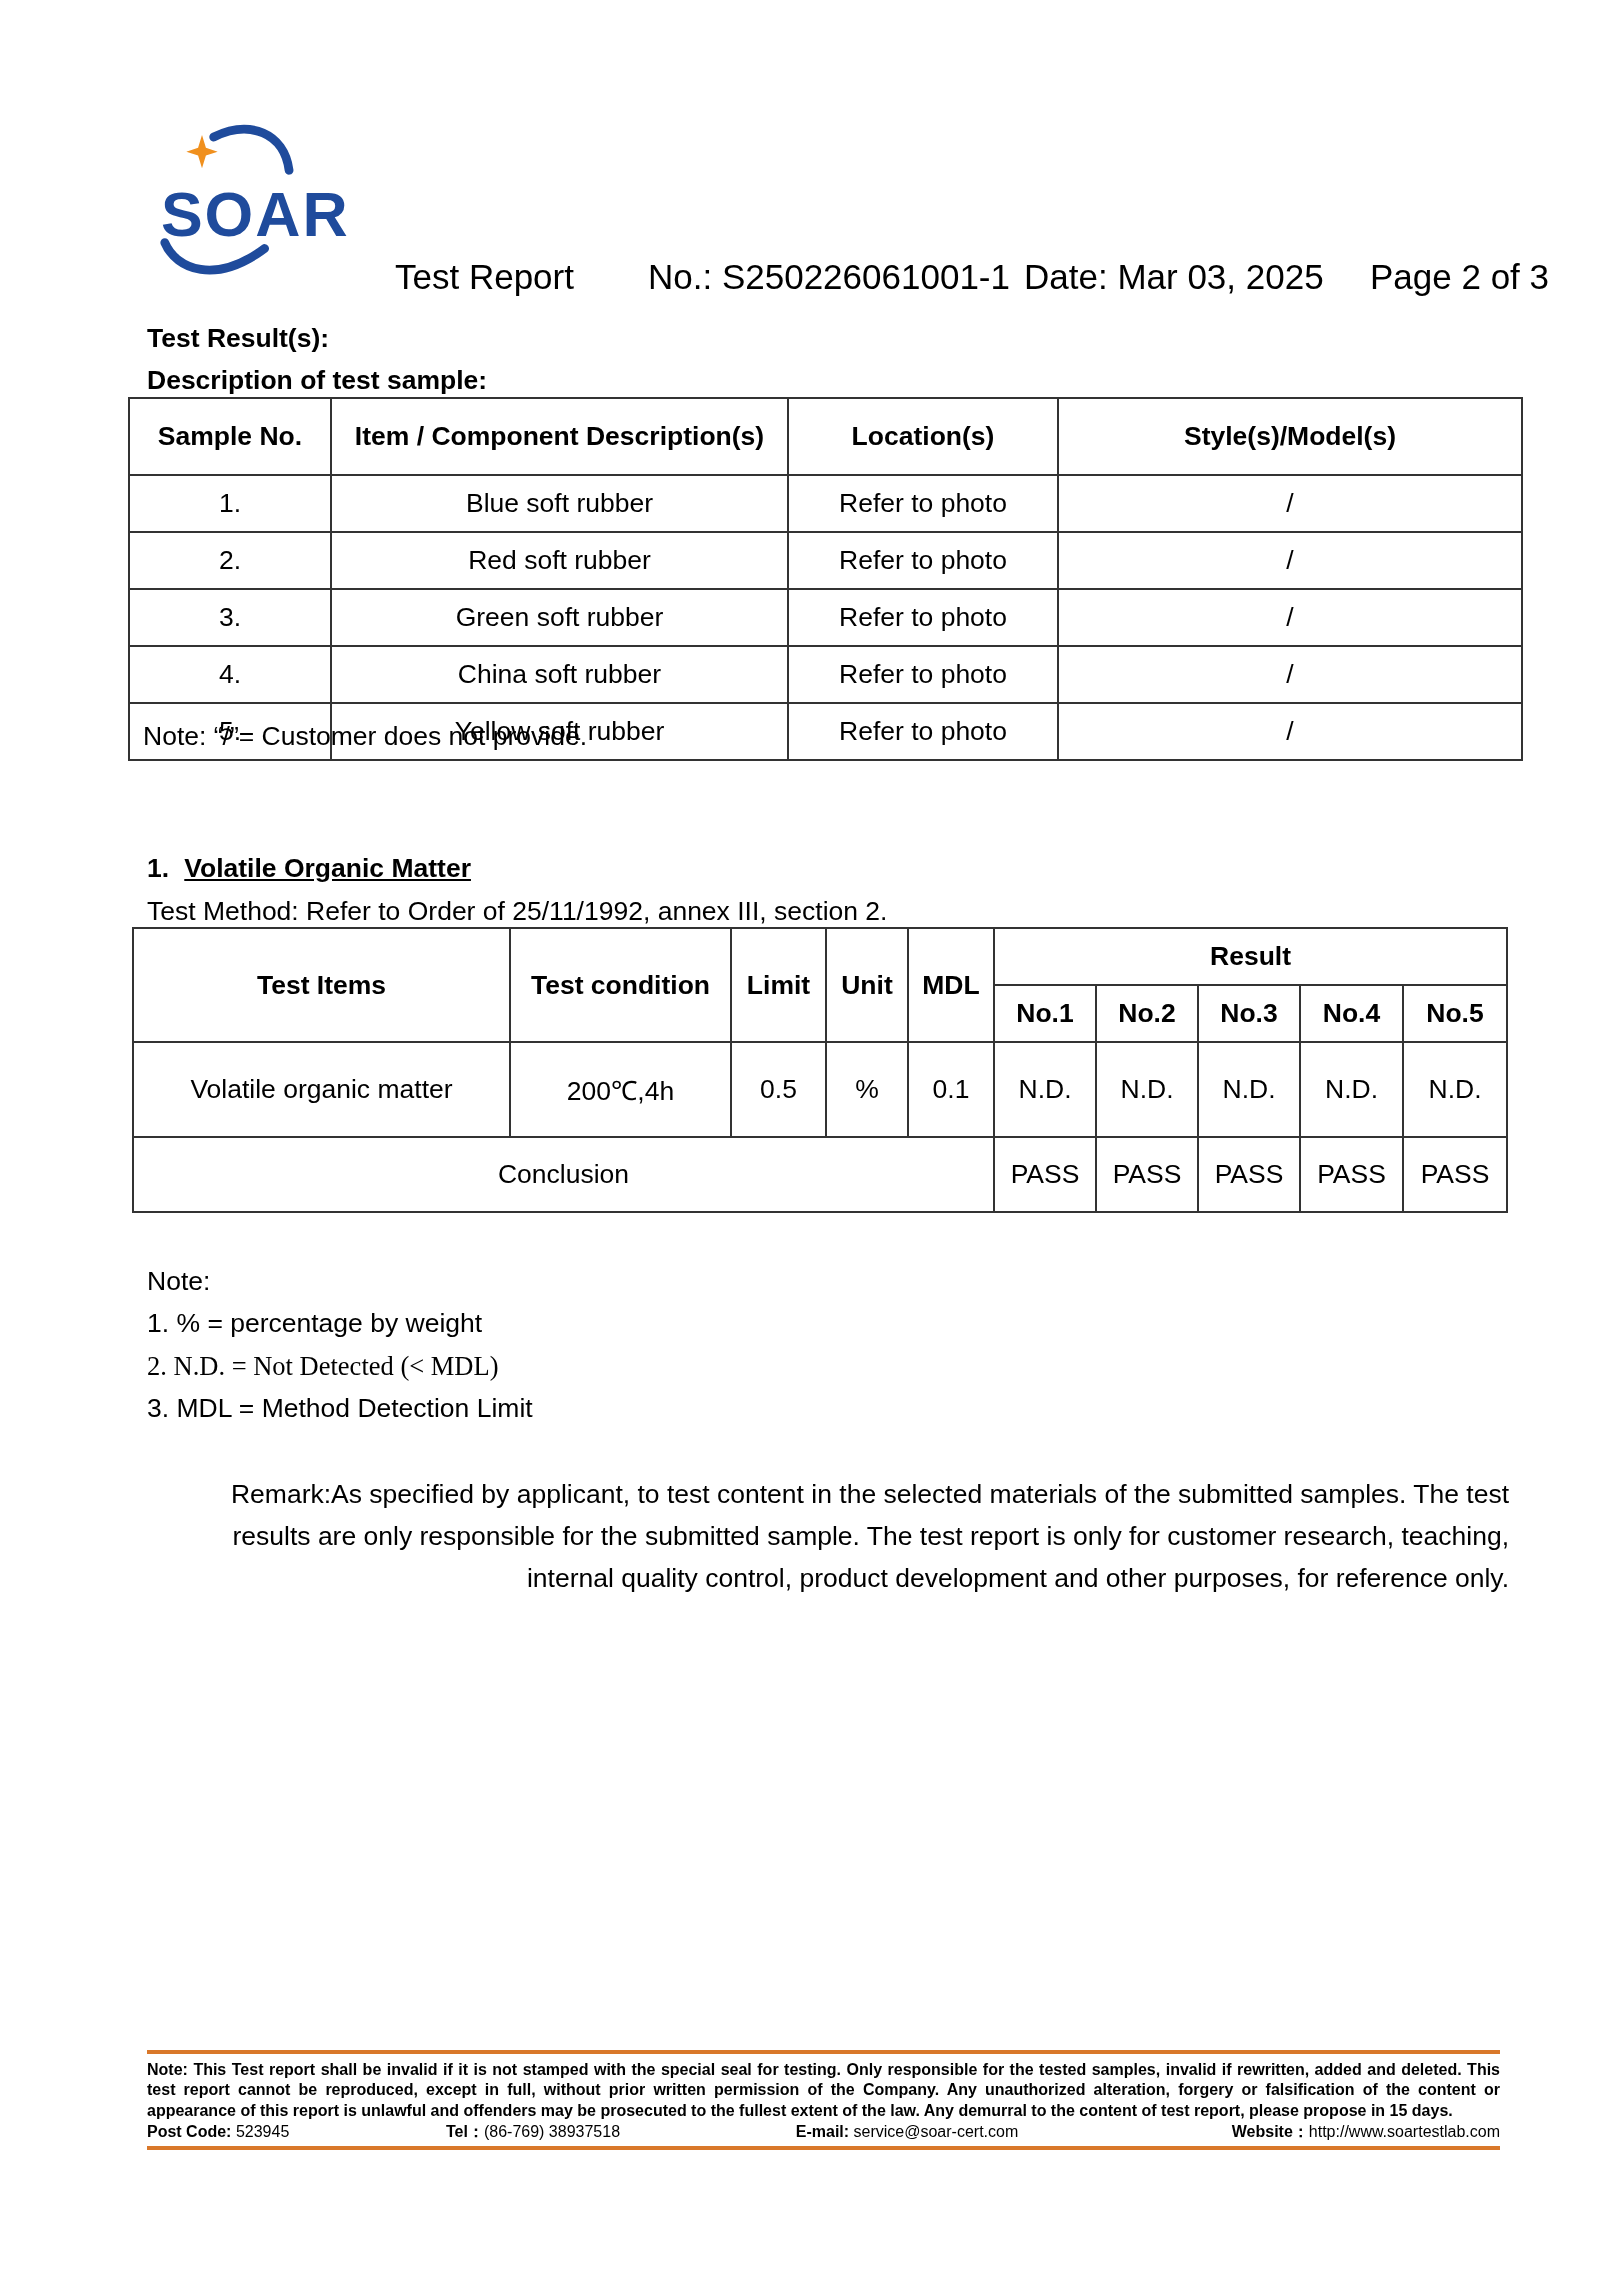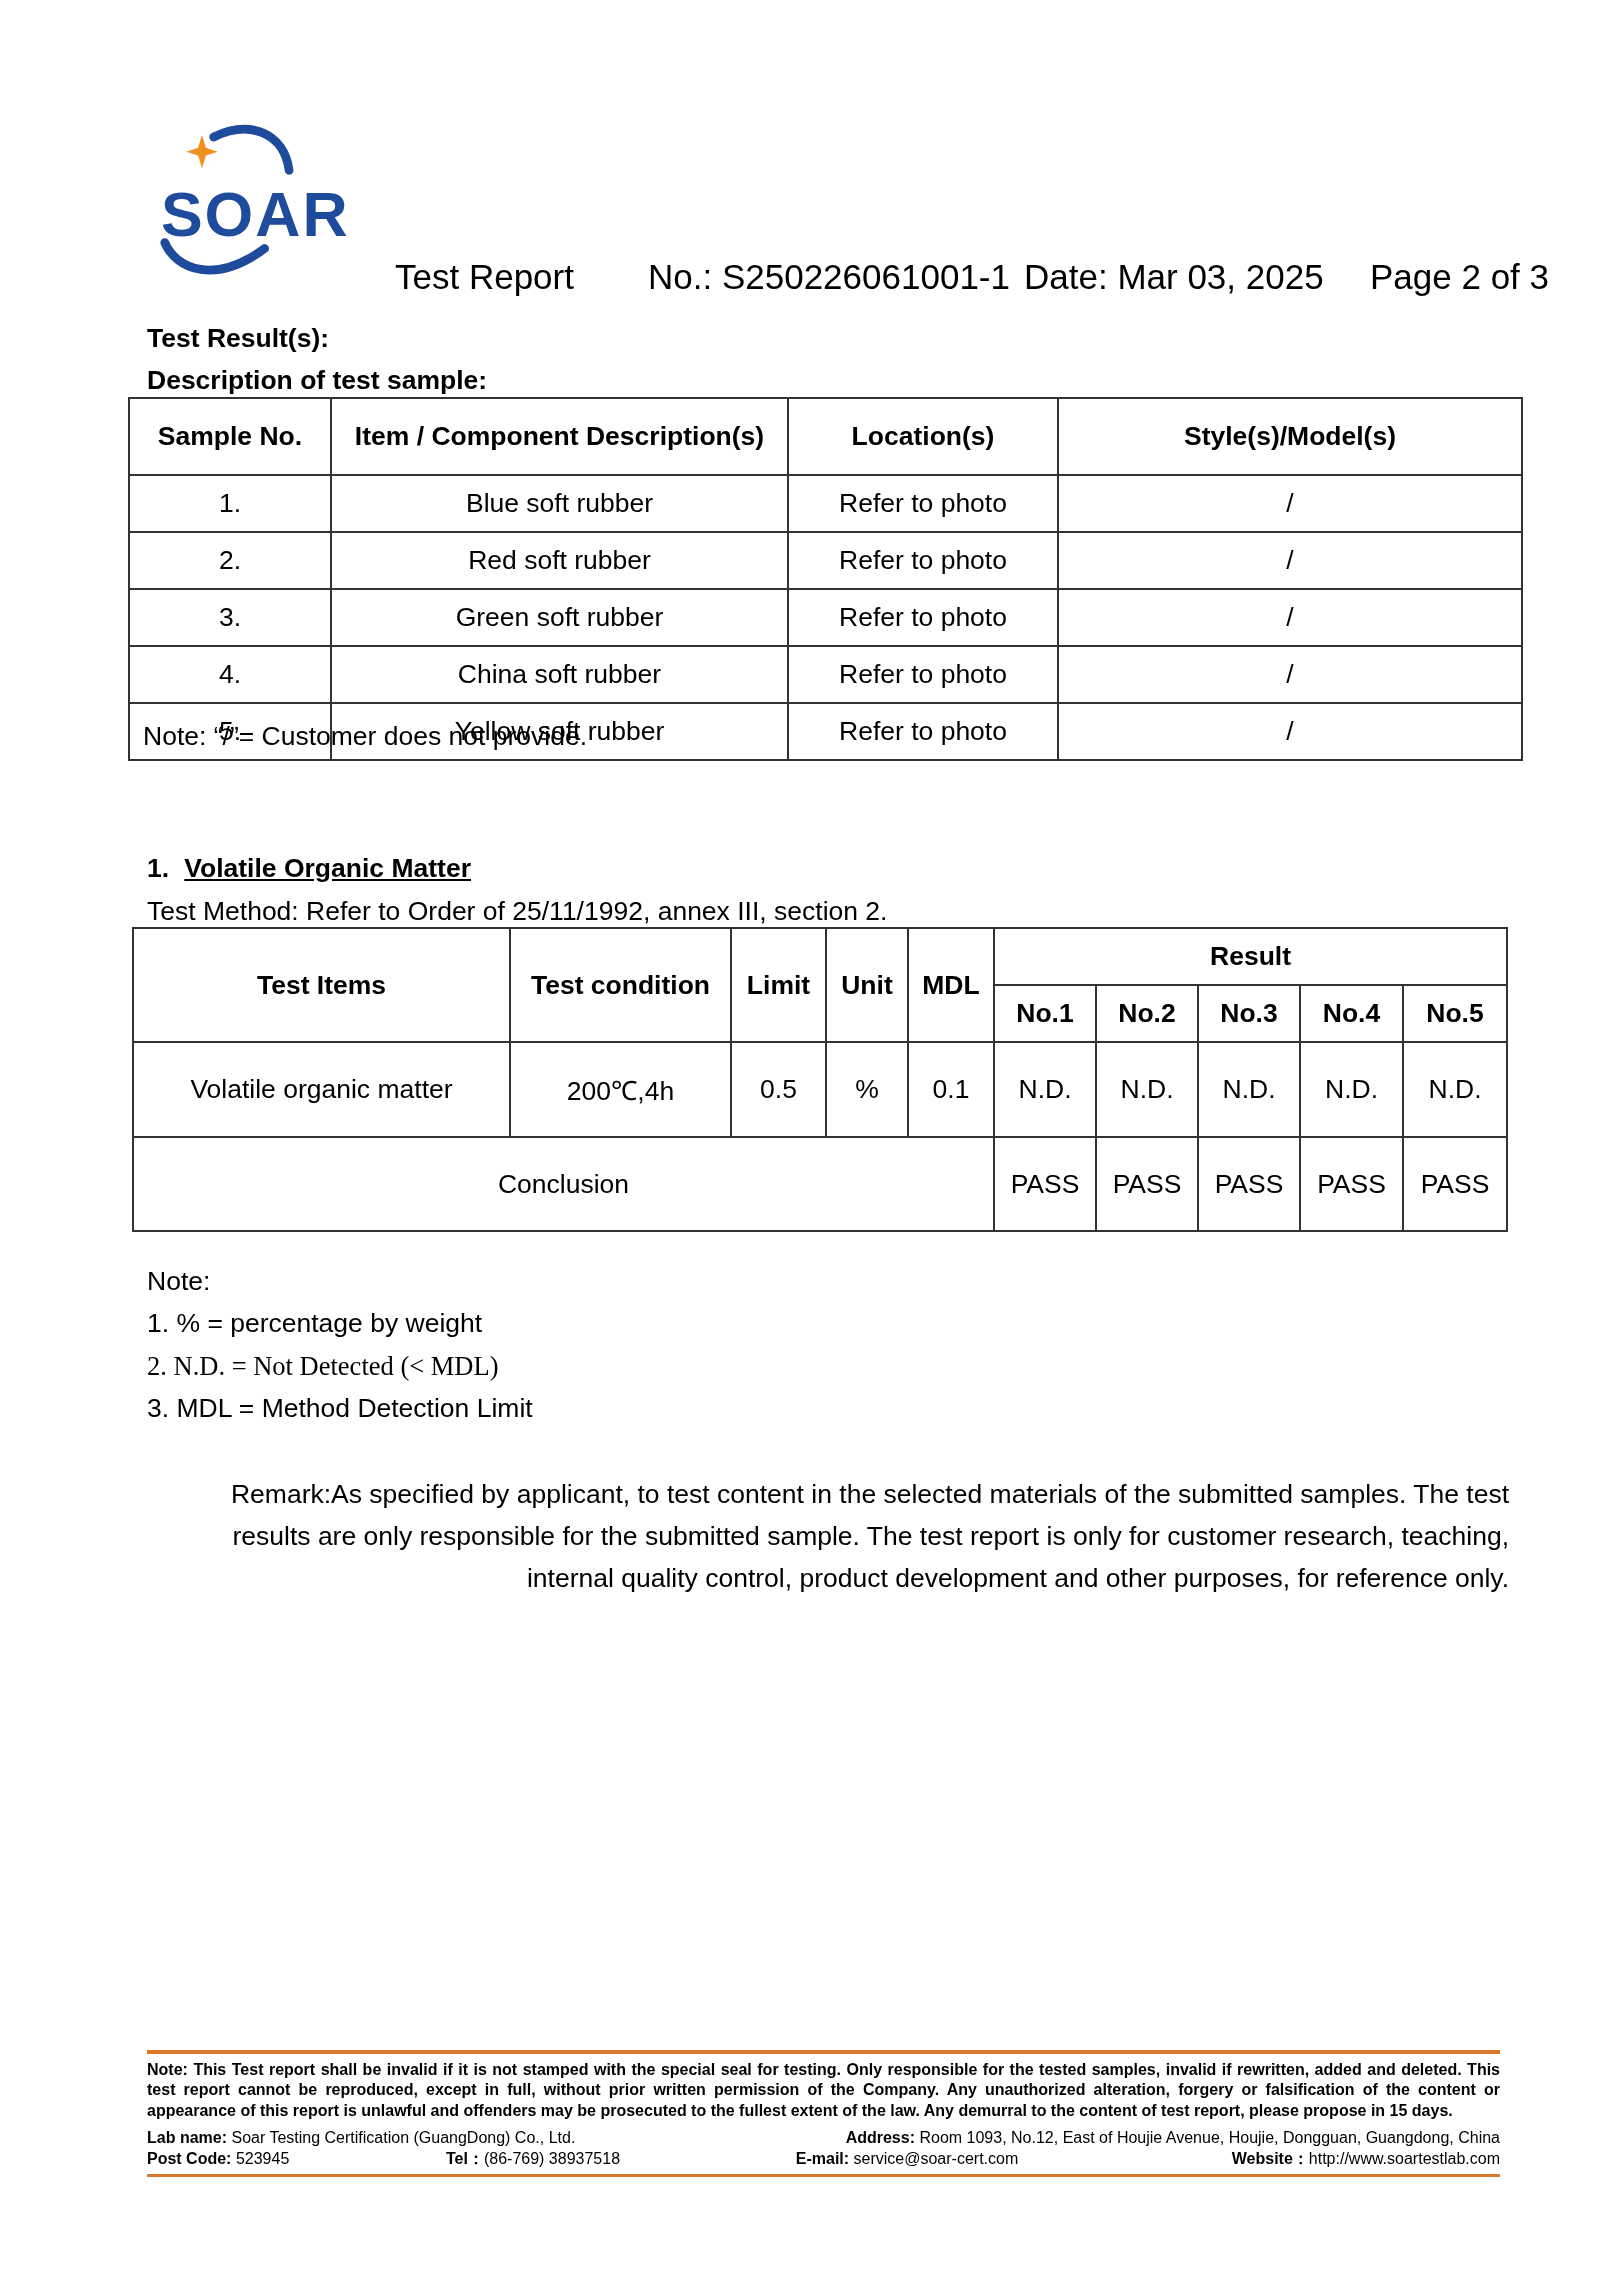--- a/index.html
+++ b/index.html
@@ -136,21 +136,21 @@
     <td>200℃,4h</td>
     <td>0.5</td>
     <td>%</td>
     <td>0.1</td>
     <td>N.D.</td>
     <td>N.D.</td>
     <td>N.D.</td>
     <td>N.D.</td>
     <td>N.D.</td>
   </tr>
-  <tr style="height:94px;">
+  <tr style="height:75px;">
     <td colspan="5">Conclusion</td>
     <td>PASS</td>
     <td>PASS</td>
     <td>PASS</td>
     <td>PASS</td>
     <td>PASS</td>
   </tr>
 </tbody>
   </table>
 
@@ -159,24 +159,20 @@
 <div class="abs note-text" style="left:147px; top:1351px;font-family:Liberation Serif, serif;">2.  N.D. = Not Detected (&lt; MDL)</div>
 <div class="abs note-text" style="left:147px; top:1393px;">3.  MDL = Method Detection Limit</div>
 
 <div class="abs remark">Remark:As specified by applicant, to test content in the selected materials of the submitted samples. The test results are only responsible for the submitted sample. The test report is only for customer research, teaching, internal quality control, product development and other purposes, for reference only.</div>
 
 <div class="abs footer">
   <div class="orange-line"></div>
   <div class="foot-note">
     <b>Note:</b><span> This Test report shall be invalid if it is not stamped with the special seal for testing. Only responsible for the tested samples, invalid if rewritten, added and deleted. This test report cannot be reproduced, except in full, without prior written permission of the Company.   Any unauthorized alteration, forgery or falsification of the content or appearance of this report is unlawful and offenders may be prosecuted to the fullest extent of the law. Any demurral to the content of test report, please propose in 15 days.</span>
   </div>
-  <div class="foot-row" style="margin-top:6.9px;">
-    <span><b>Lab name:</b><span> Soar Testing Certification (GuangDong) Co., Ltd.</span></span>
-    <span><b>Address:</b><span> Room 1093, No.12, East of Houjie Avenue, Houjie, Dongguan, Guangdong, China</span></span>
-  </div>
   <div class="foot-row">
     <span style="width:299px;"><b>Post Code:</b><span> 523945</span></span>
     <span style="flex:1;"><b>Tel：</b><span>(86-769) 38937518</span></span>
     <span style="width:436px;"><b>E-mail:</b><span> service@soar-cert.com</span></span>
     <span><b>Website：</b><span>http://www.soartestlab.com</span></span>
   </div>
   <div class="orange-line" style="margin-top:3.9px;"></div>
 </div>
 
 

